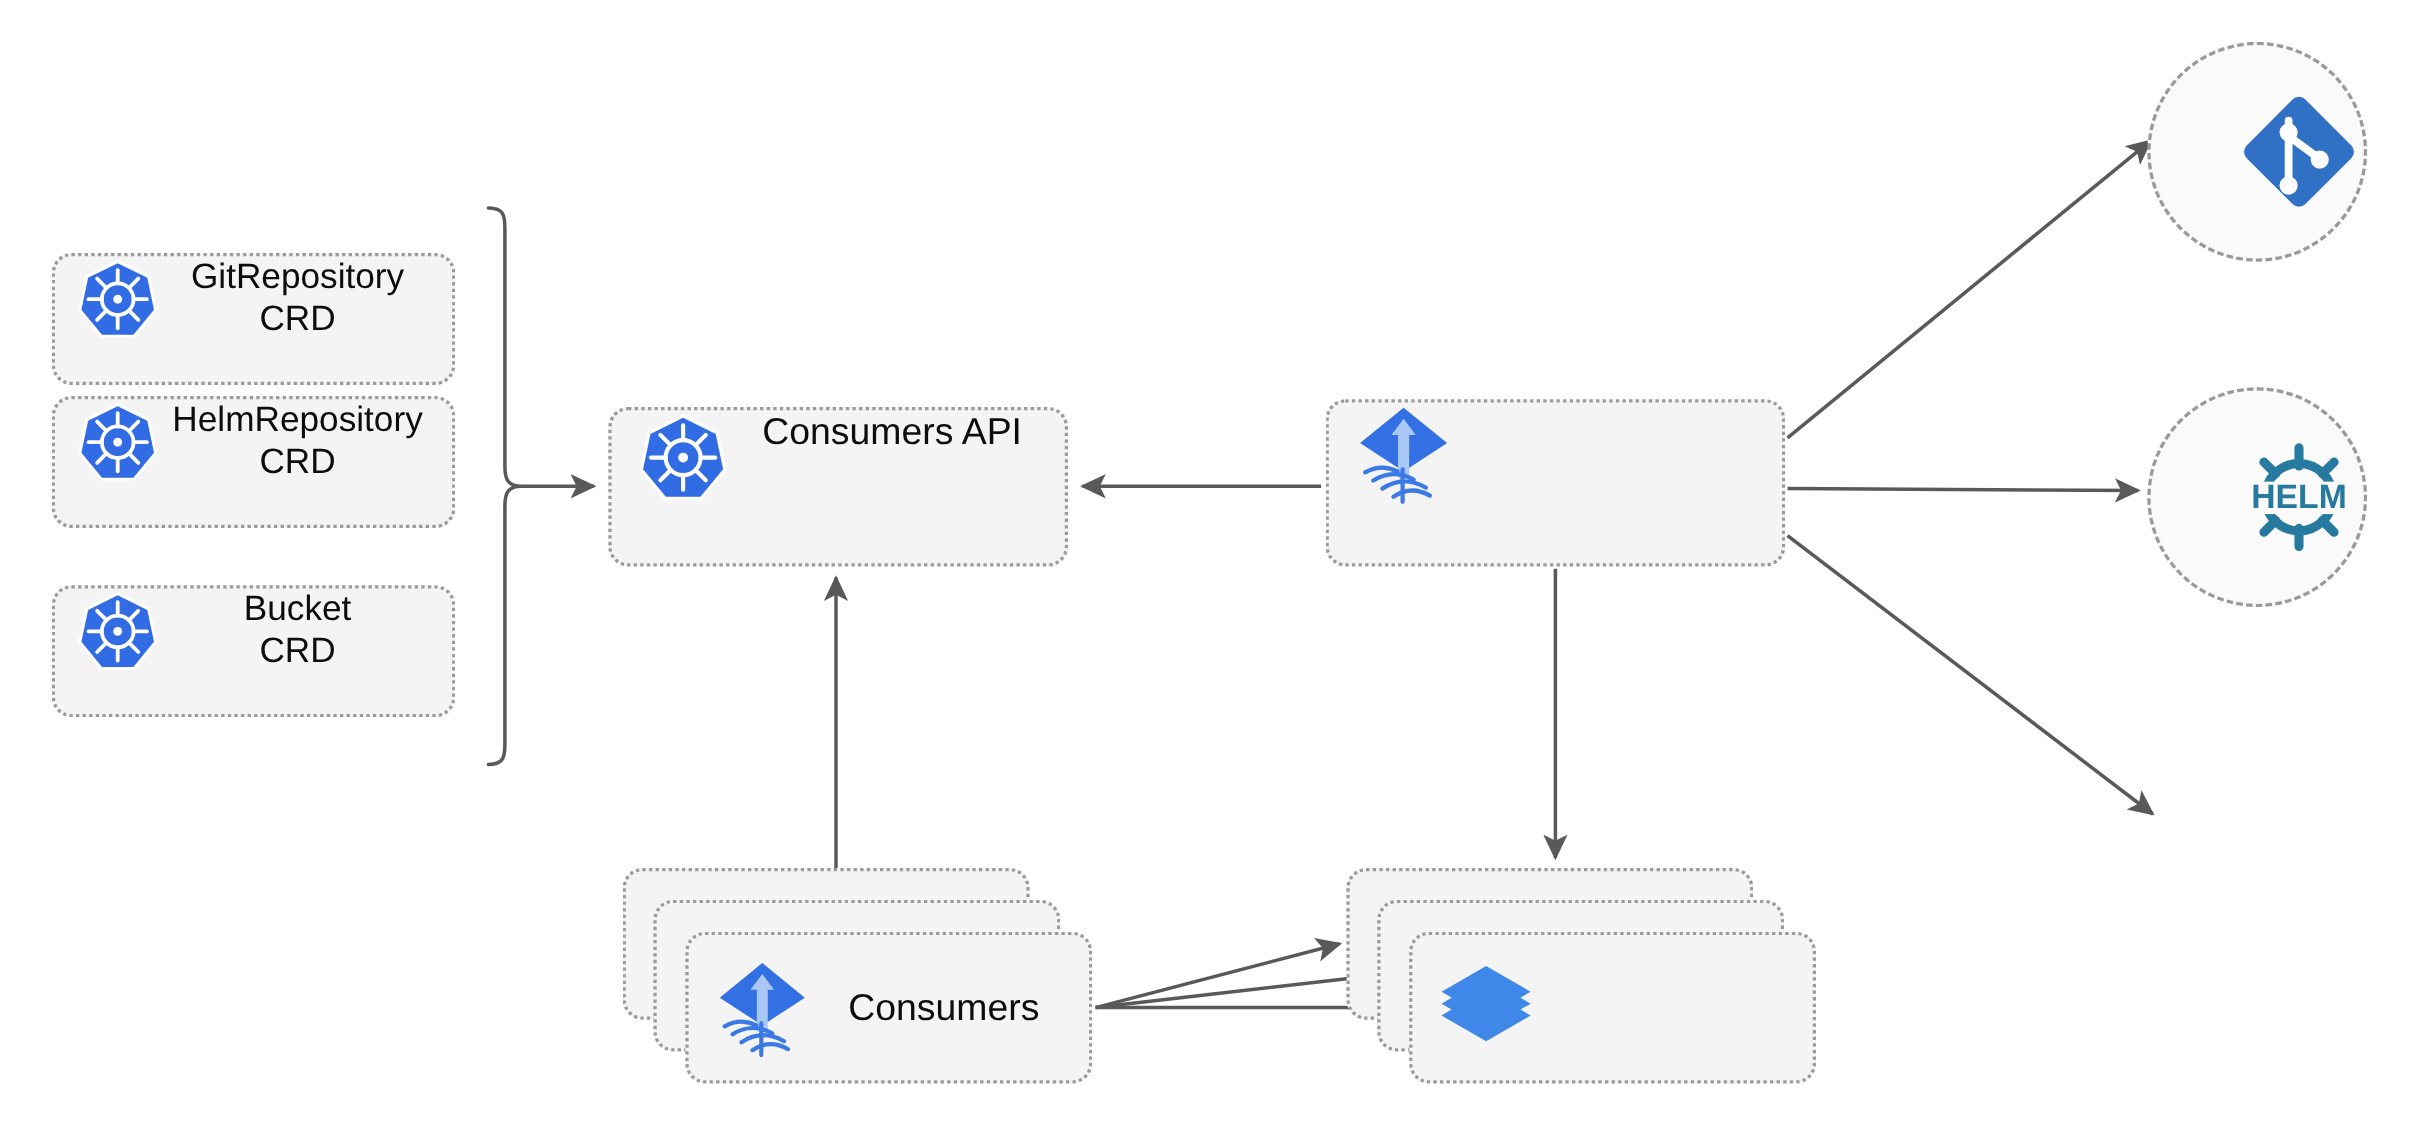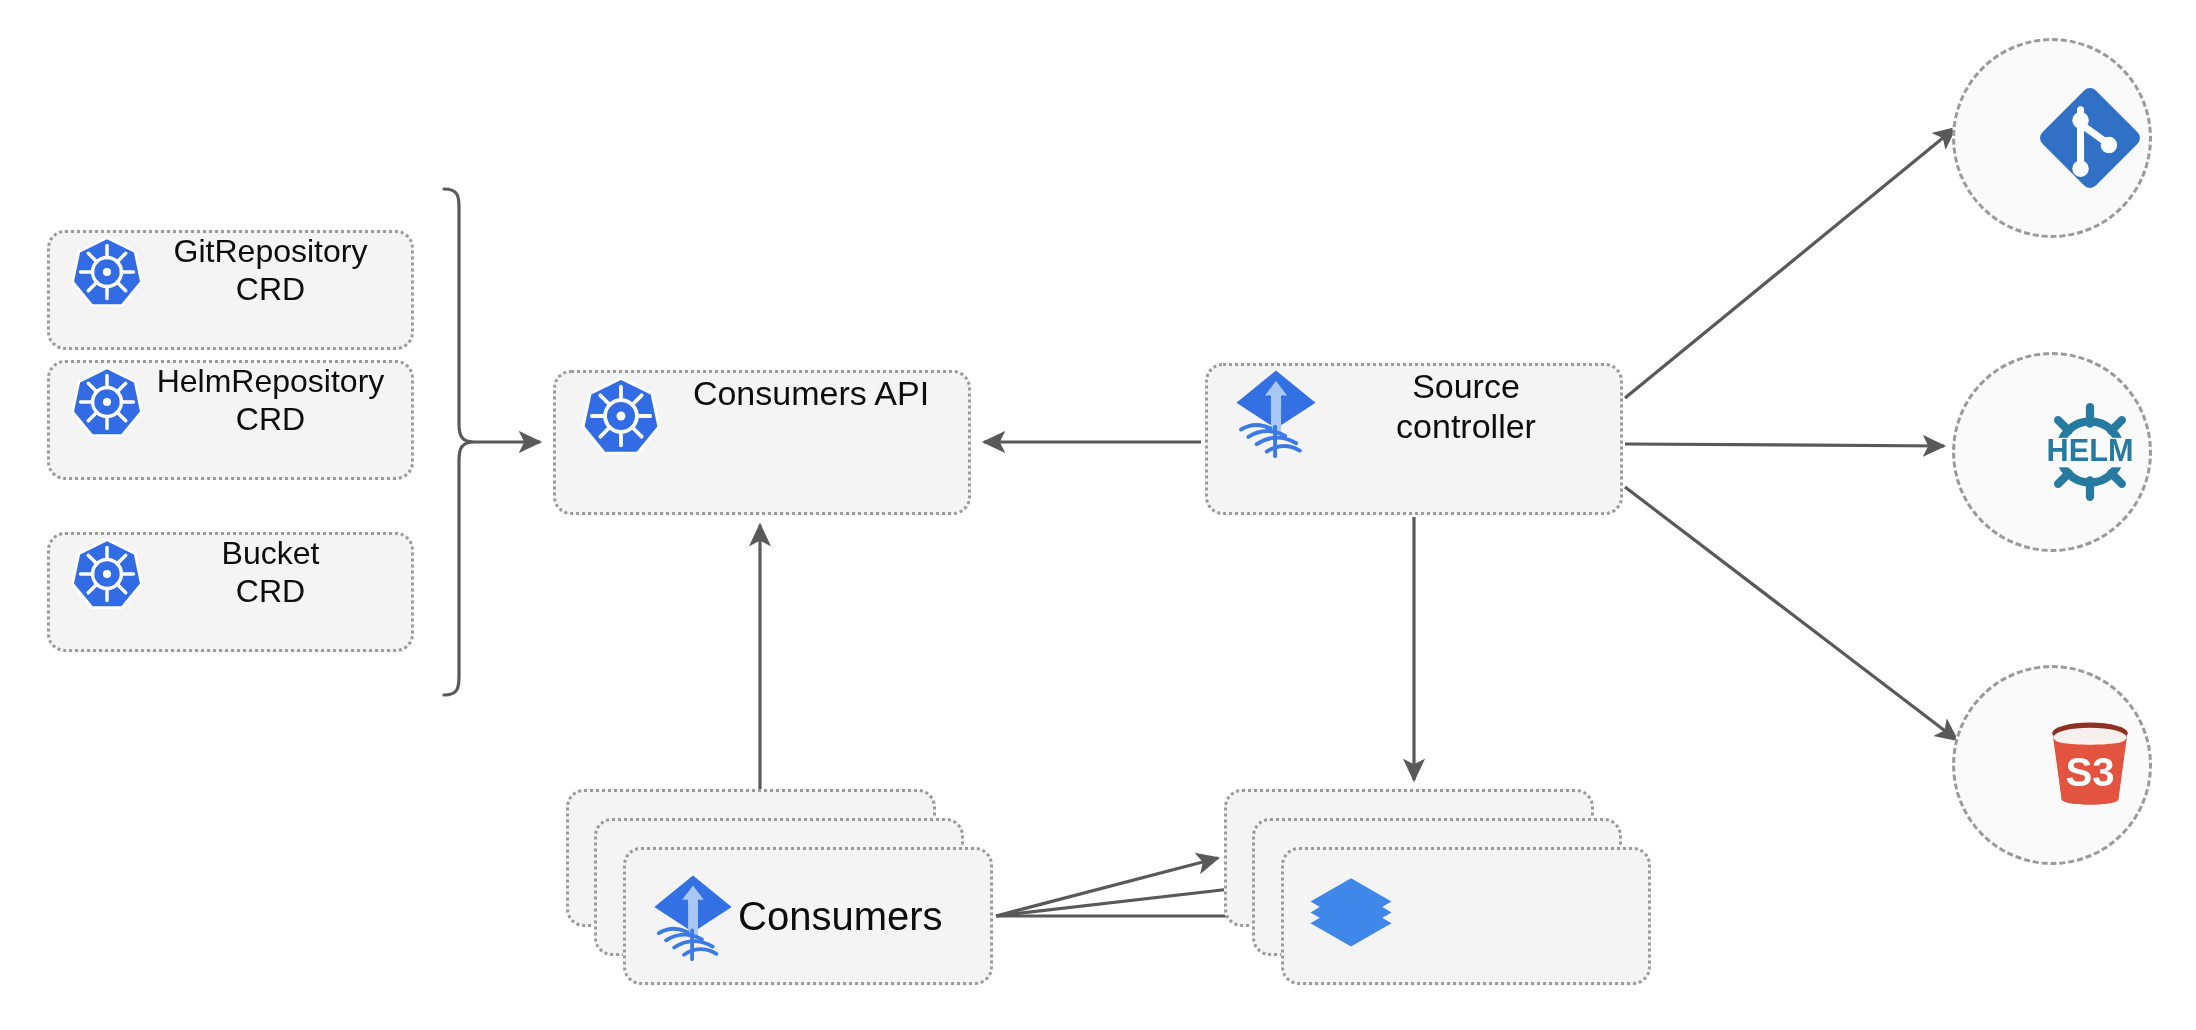--- a/index.html
+++ b/index.html
@@ -90,22 +90,22 @@
   .stack .card.c2 { left: 28px; top: 29px; }
   .stack .card.c3 {
     left: 57px; top: 58px;
     display: flex; align-items: center;
     padding-left: 22px; padding-right: 12px;
   }
   .stack .card.c1, .stack .card.c2, .stack .card.c3 {
     width: 370px; height: 138px;
   }
   .stack .label {
-    flex: 1 1 auto; 
-    font-size: 40px; color: #0d0d0d;
+    flex: 1 1 auto; text-align: center;
+    font-size: 34px; color: #0d0d0d;
   }
   .stack .icon {
     flex: 0 0 auto; width: 90px; height: 90px;
     display: flex; align-items: center; justify-content: center;
   }
   #node-consumers { left: 566px; top: 789px; width: 430px; height: 200px; }
   #node-artifacts { left: 1224px; top: 789px; width: 430px; height: 200px; }
 
   
   .circlenode {
@@ -264,22 +264,20 @@
         <path d="M50 16 L62 32 L55.5 32 L55.5 74 L44.5 74 L44.5 32 L38 32 Z" fill="#a9c7f5"></path>
         <g fill="none" stroke="#3b7ae4" stroke-width="4.2" stroke-linecap="round">
           <path d="M12 69 C 24 62, 34 63, 44 68"></path>
           <path d="M20 77 C 34 68, 47 69, 60 76"></path>
           <path d="M29 85 C 44 75, 58 76, 72 84"></path>
           <path d="M40 93 C 52 85, 64 85, 76 92"></path>
           <path d="M49 66 L49 98"></path>
         </g>
       </svg>
     </span>
-    <span class="label">Source
-controller</span>
   </div>
 
   <div class="stack" id="node-consumers">
     <div class="card c1"></div>
     <div class="card c2"></div>
     <div class="card c3">
       <span class="icon">
         <svg viewBox="0 0 100 100" width="90" height="90" aria-hidden="true">
           <path d="M50 5 L93 40 L50 68 L7 40 Z" fill="#3270e3"></path>
           <path d="M50 16 L62 32 L55.5 32 L55.5 74 L44.5 74 L44.5 32 L38 32 Z" fill="#a9c7f5"></path>
@@ -336,25 +334,14 @@
           <line x1="68" y1="68" x2="77" y2="77"></line>
           <line x1="77" y1="23" x2="68" y2="32"></line>
           <line x1="32" y1="68" x2="23" y2="77"></line>
         </g>
         <rect x="10" y="38" width="80" height="25" fill="#fafafa"></rect>
         <text x="50" y="58" text-anchor="middle" font-family="'Liberation Sans', sans-serif" font-size="26" font-weight="bold" fill="#277a9f">HELM</text>
       </svg>
     </span>
   </div>
 
-  <div class="circlenode" id="node-s3">
-    <span class="icon">
-      <svg viewBox="0 0 100 100" width="118" height="118" aria-hidden="true">
-        <ellipse cx="50" cy="23" rx="32" ry="9" fill="#8c3123"></ellipse>
-        <path d="M18.5 25 C 22 31, 78 31, 81.5 25 L 74 79 C 73 85, 27 85, 26 79 Z" fill="#e2543f"></path>
-        <ellipse cx="50" cy="26.5" rx="31" ry="8" fill="#ffffff" opacity="0.92"></ellipse>
-        <path d="M19.6 29 C 24 34, 76 34, 80.4 29 L 74 79 C 73 85, 27 85, 26 79 Z" fill="#e2543f"></path>
-        <text x="50" y="68" text-anchor="middle" font-family="'Liberation Sans', sans-serif" font-size="34" font-weight="bold" fill="#ffffff">S3</text>
-      </svg>
-    </span>
-  </div>
 
 </div>
 
 </body></html>

